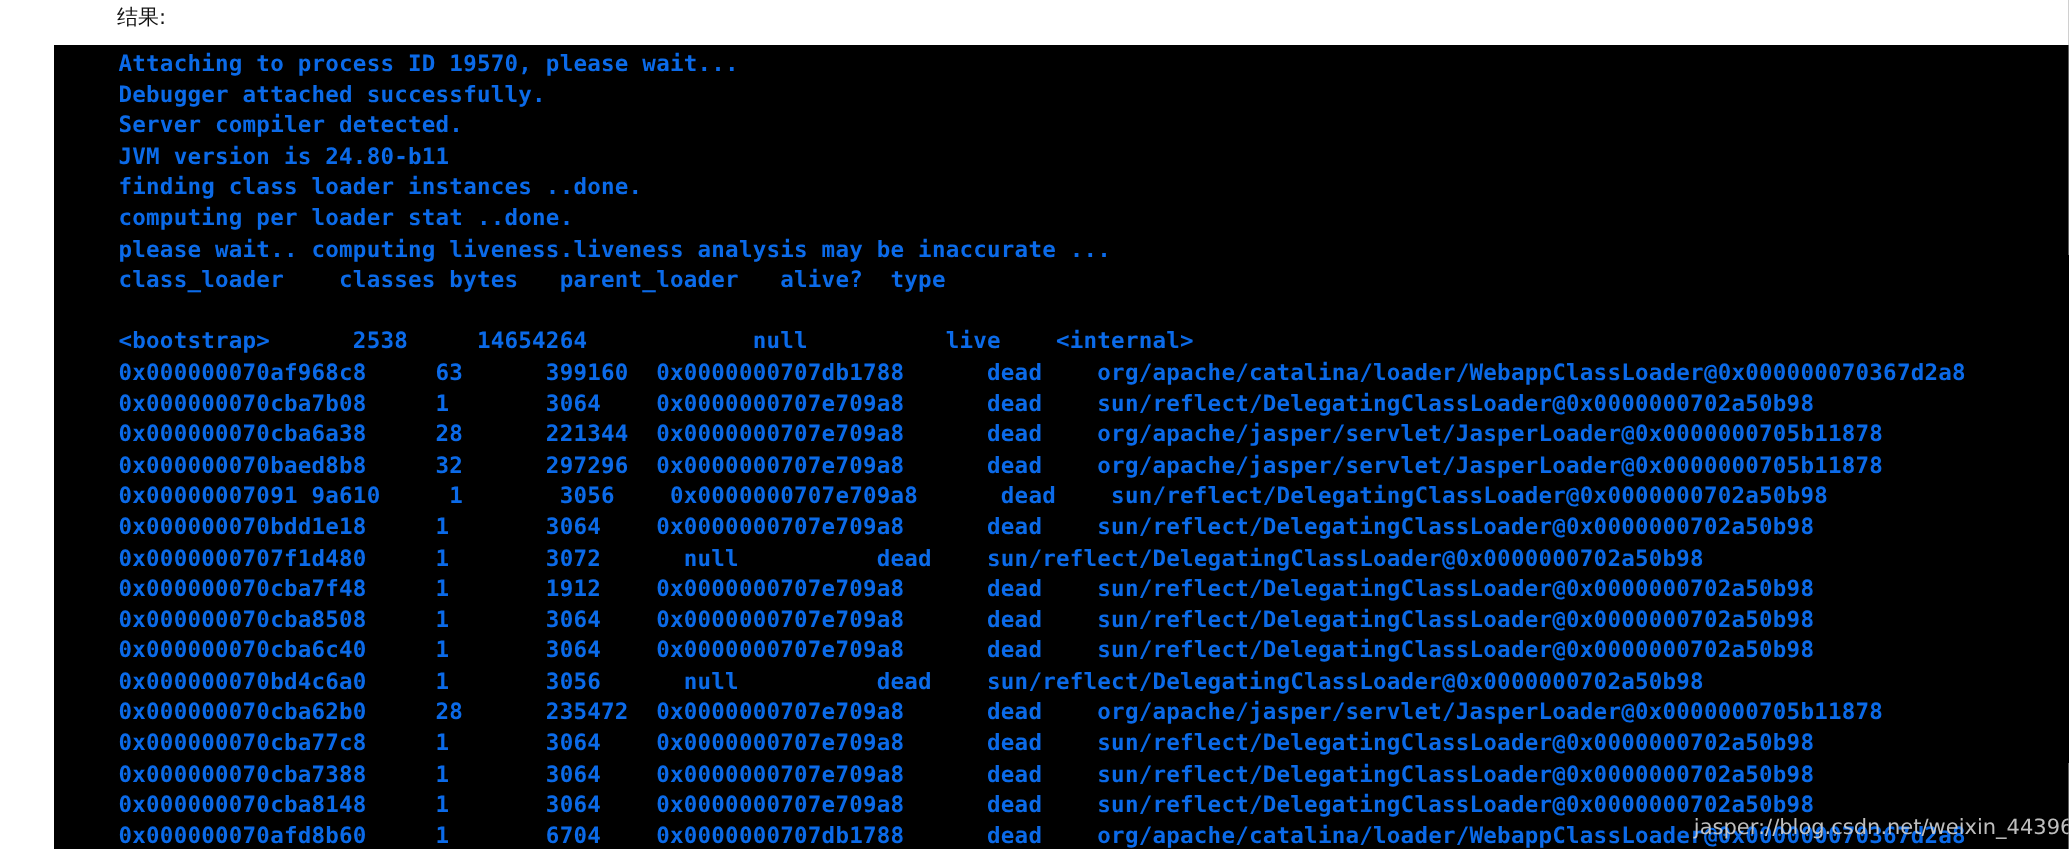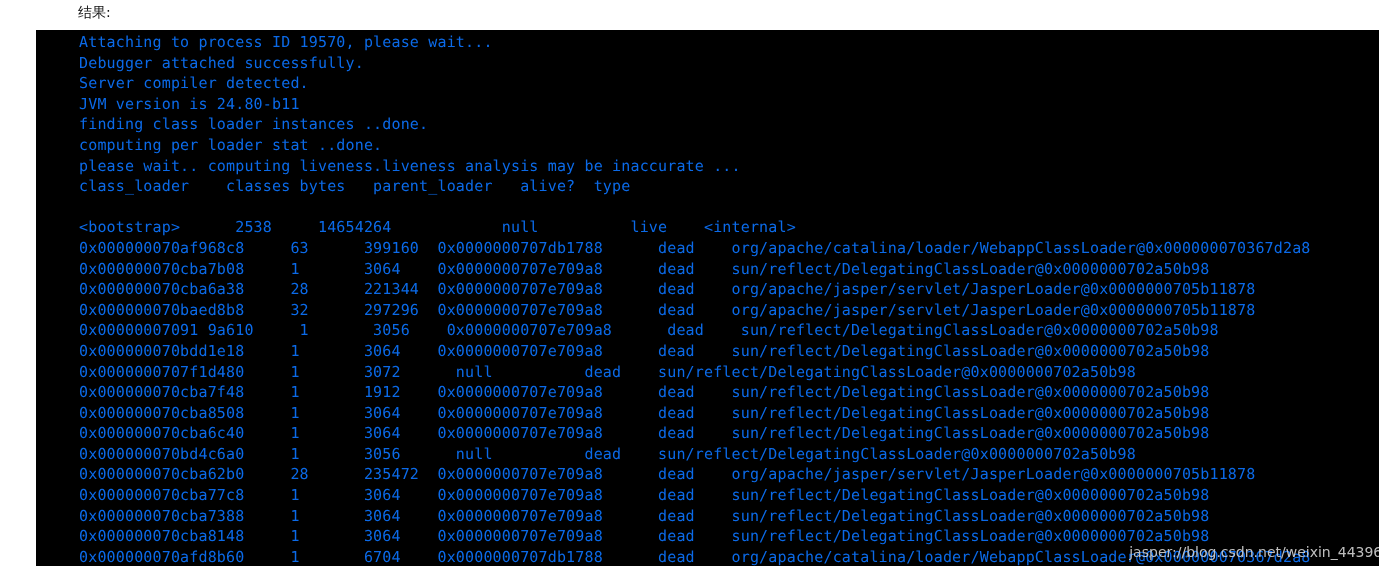--- a/index.html
+++ b/index.html
@@ -50,20 +50,21 @@
     font-size: 15px;
     line-height: 20.6px;
     letter-spacing: 0.16px;
     white-space: pre;
     text-rendering: geometricPrecision;
   }
   .term-line {
     display: block;
     white-space: pre;
     height: 20.6px;
+    font-weight: bold;
   }
 
   
   #watermark {
     position: absolute;
     right: 6px;
     bottom: 6px;
     color: #cfcfcf;
     font-family: "DejaVu Sans", sans-serif;
     font-size: 14px;

